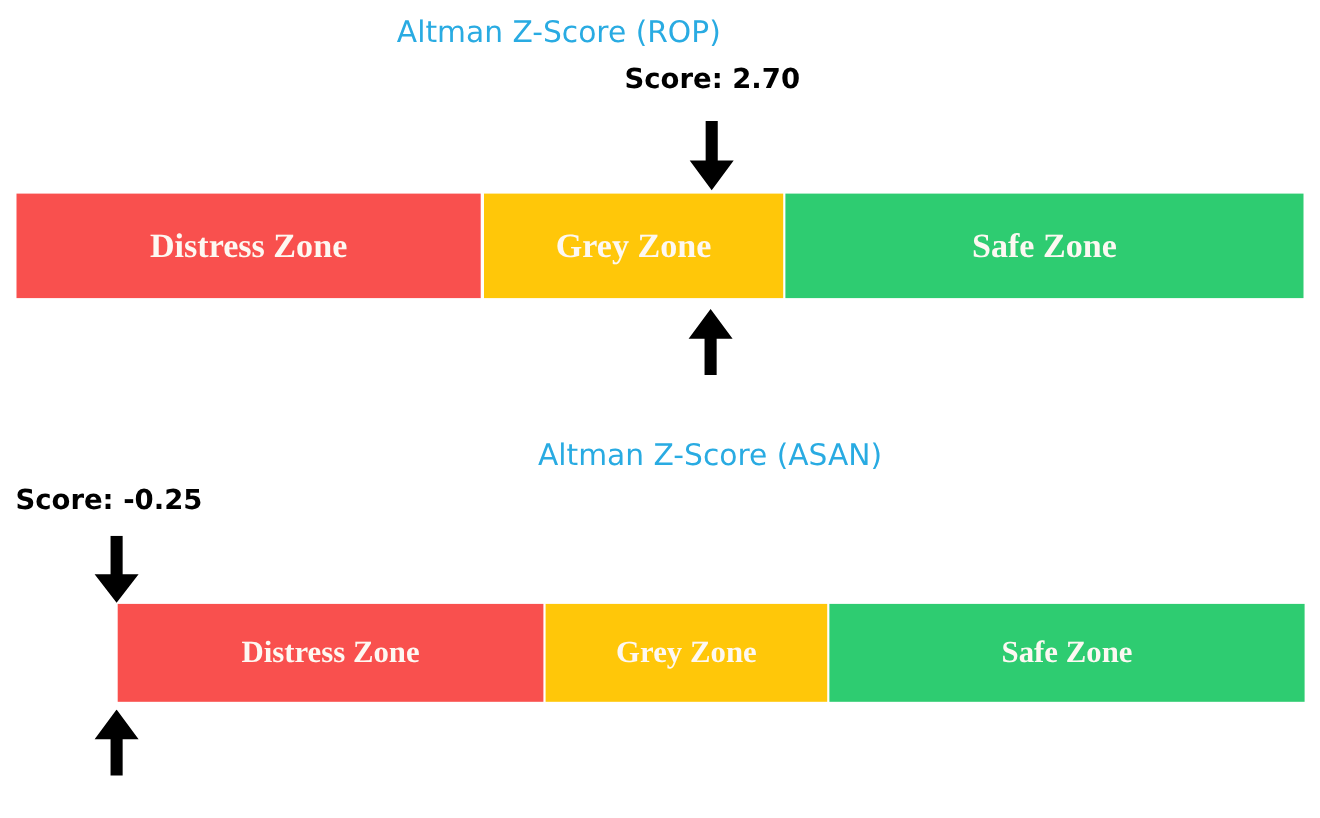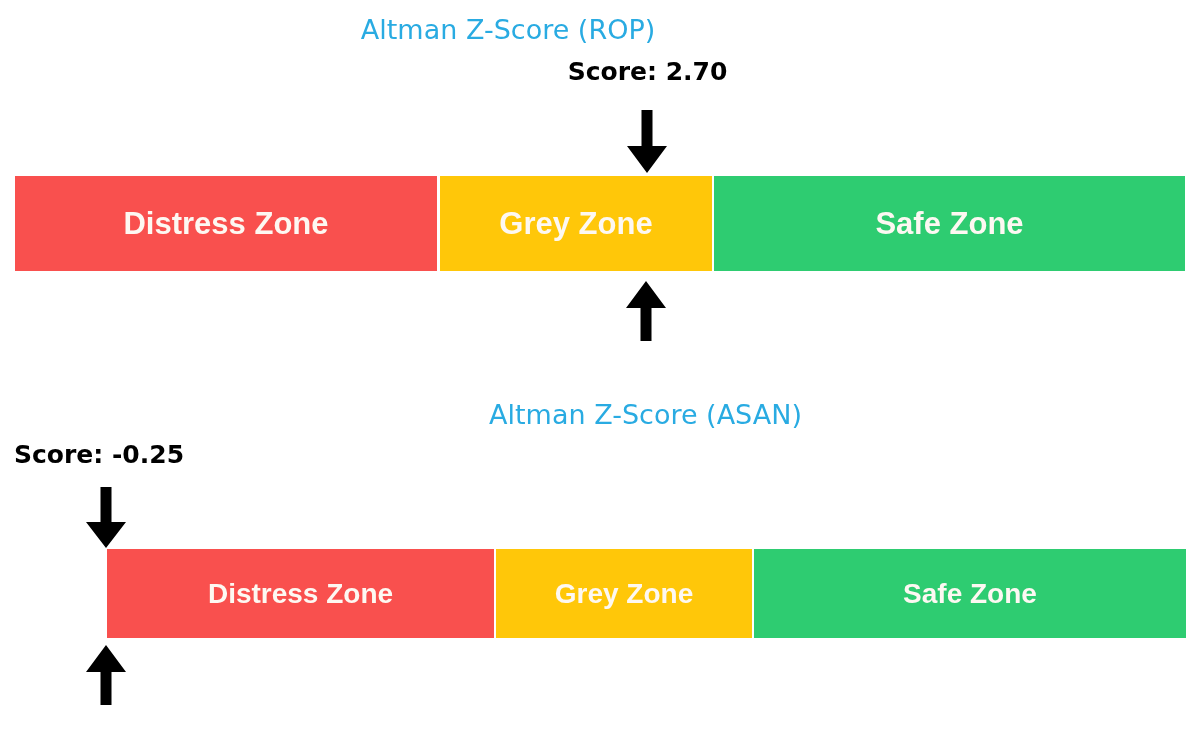--- a/index.html
+++ b/index.html
@@ -52,21 +52,21 @@
   }
   .zone {
     position: absolute;
     top: 0;
     bottom: 0;
     display: flex;
     align-items: center;
     justify-content: center;
   }
   .zone-label {
-    font-family: Liberation Sans, sans-serif;
+    font-family: Liberation Serif, serif;
     font-weight: bold;
     color: #fdf8f2;
     white-space: nowrap;
     line-height: 1;
   }
 
   
   .arrow {
     position: absolute;
   }

